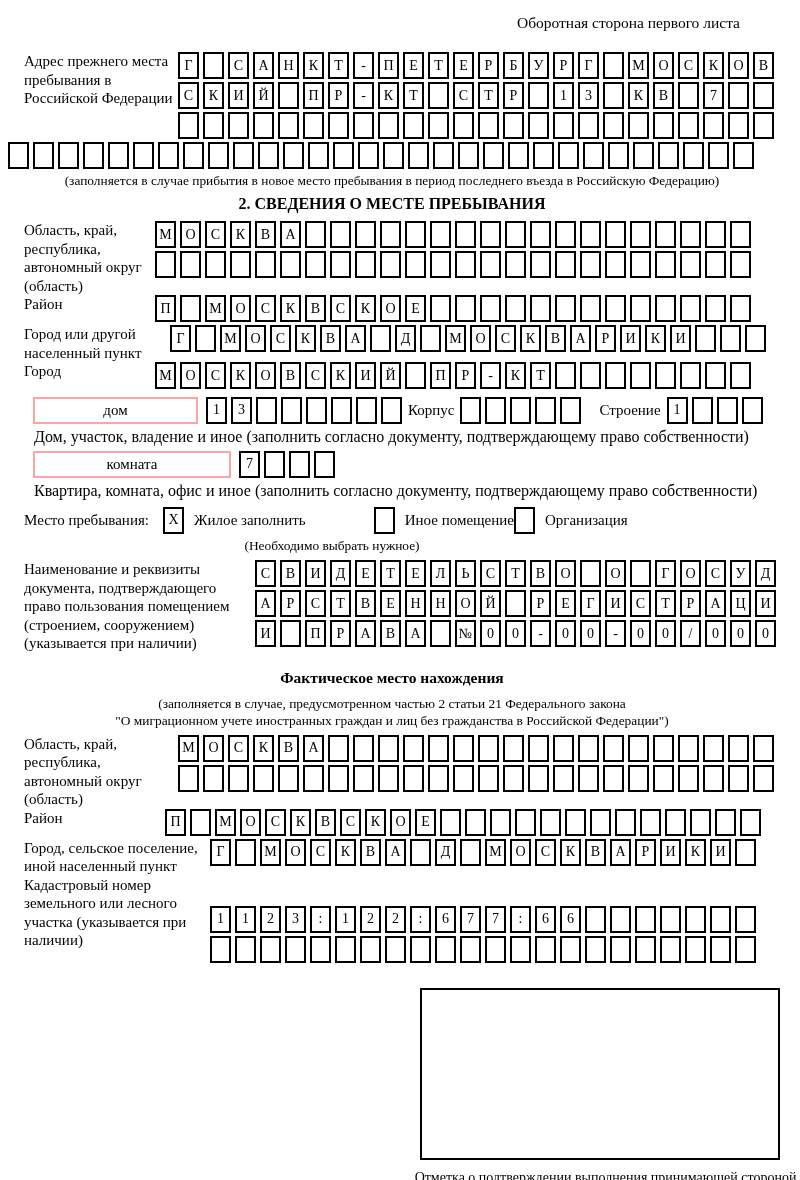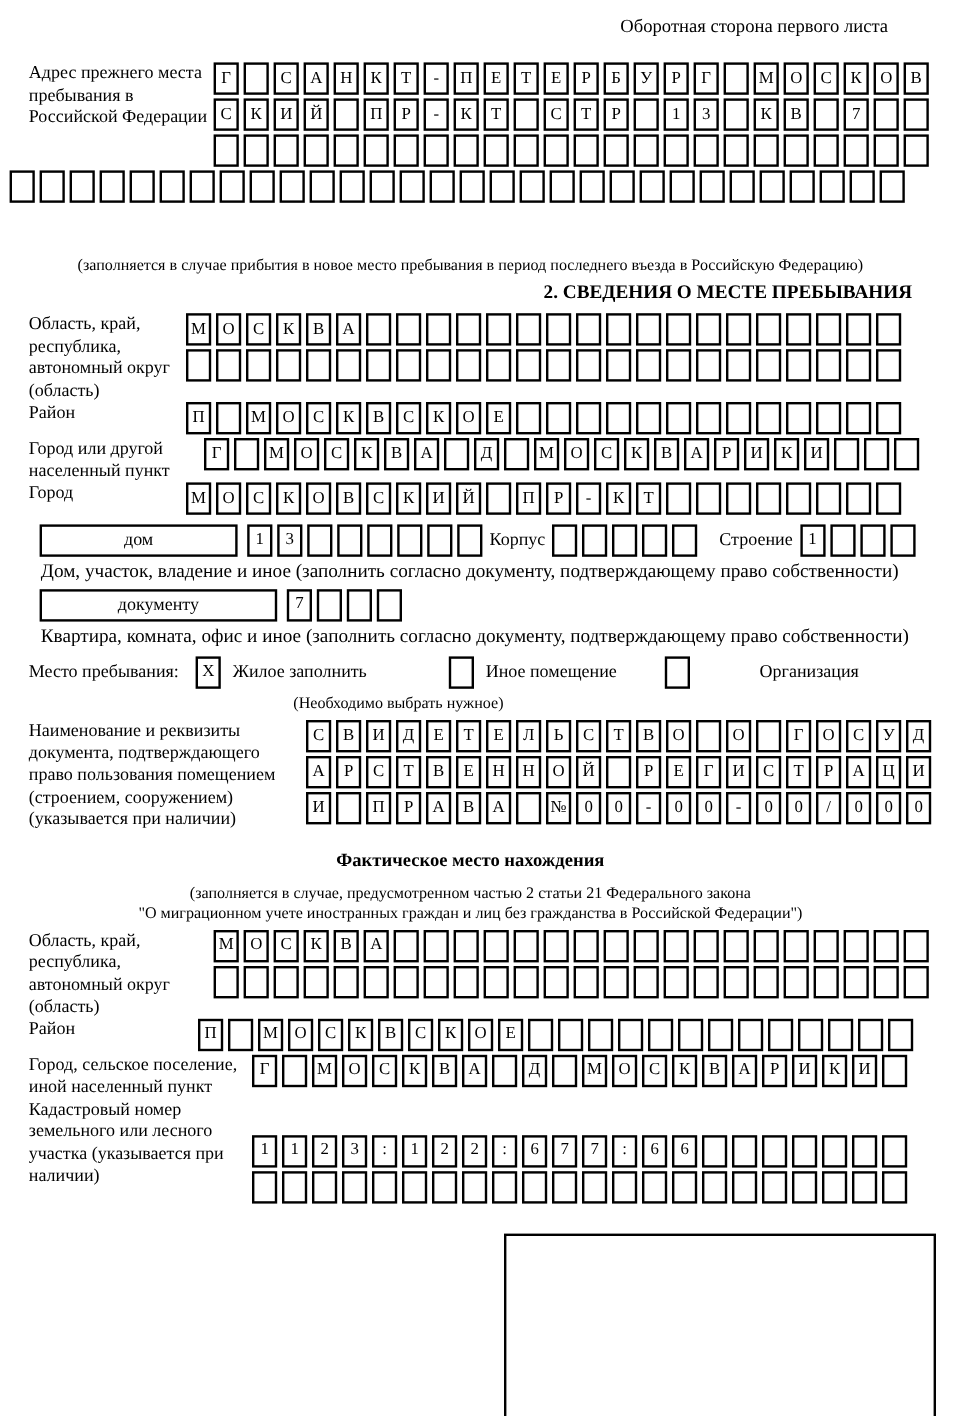--- a/index.html
+++ b/index.html
@@ -21,21 +21,21 @@
 
   .brow { display:flex; height:30px; align-items:flex-start; }
   .cbox {
     display:inline-flex; align-items:center; justify-content:center;
     width:21px; height:27px; margin-right:4px;
     border:2px solid #000;
     font-size:14px; line-height:1; font-family:"Liberation Serif",serif;
     flex:0 0 auto;
   }
   .wbox {
-    height:27px; border:2px solid #000000;
+    height:27px; border:2px solid #fca5a5;
     display:flex; align-items:center; justify-content:center;
     font-size:15px; flex:0 0 auto;
   }
   .hint { font-size:13.4px; text-align:center; line-height:17px; }
   .hint-left { font-size:16px; text-align:left; line-height:17px; }
   .sect-title { text-align:center; font-weight:bold; font-size:16px; }
   .center-bold { text-align:center; font-weight:bold; font-size:15.5px; }
 
   .opt { display:flex; align-items:center; }
   .opt .cbox { margin:0 10px 0 0; }
@@ -159,23 +159,23 @@
       <span class="cbox"></span>
       <span class="cbox"></span>
       <span class="cbox"></span>
       <span class="cbox"></span>
       <span class="cbox"></span>
       <span class="cbox"></span>
       <span class="cbox"></span>
       <span class="cbox"></span>
       <span class="cbox"></span>
     </div>
-  <div class="hint" style="margin-bottom:6px;margin-top:40px;">(заполняется в случае прибытия в новое место пребывания в период последнего въезда в Российскую Федерацию)</div>
-
-  <div class="sect-title" style="margin-bottom:8px;text-align:right;">2. СВЕДЕНИЯ О МЕСТЕ ПРЕБЫВАНИЯ</div>
+  <div class="hint" style="margin-bottom:6px;">(заполняется в случае прибытия в новое место пребывания в период последнего въезда в Российскую Федерацию)</div>
+
+  <div class="sect-title" style="margin-bottom:8px;">2. СВЕДЕНИЯ О МЕСТЕ ПРЕБЫВАНИЯ</div>
 
   <div class="frow">
     <div class="lbl" style="flex:0 0 131px;">Область, край, республика, автономный округ (область)</div>
     <div class="boxcol">
       <div class="brow">
           <span class="cbox">М</span>
           <span class="cbox">О</span>
           <span class="cbox">С</span>
           <span class="cbox">К</span>
           <span class="cbox">В</span>
@@ -342,41 +342,41 @@
     <div class="brow" style="height:27px;">
         <span class="cbox">1</span>
         <span class="cbox"></span>
         <span class="cbox"></span>
         <span class="cbox"></span>
       </div>
   </div>
   <div class="hint-left" style="margin:3px 0 4px 10px;">Дом, участок, владение и иное (заполнить согласно документу, подтверждающему право собственности)</div>
 
   <div class="frow" style="align-items:center; height:30px;">
-    <div class="wbox" style="width:198px; margin-left:9px;">документу</div>
+    <div class="wbox" style="width:198px; margin-left:9px;">комната</div>
     <div class="brow" style="margin-left:8px; height:27px;">
         <span class="cbox">7</span>
         <span class="cbox"></span>
         <span class="cbox"></span>
         <span class="cbox"></span>
       </div>
   </div>
   <div class="hint-left" style="margin:3px 0 6px 10px;">Квартира, комната, офис и иное (заполнить согласно документу, подтверждающему право собственности)</div>
 
   <div class="frow" style="align-items:center; height:30px;">
     <div class="lbl">Место пребывания:</div>
     <div class="opt" style="margin-left:14px;">
       <span class="cbox">X</span>
       <span class="lbl">Жилое заполнить</span>
     </div>
     <div class="opt" style="margin-left:28px;padding-left:40px;">
       <span class="cbox"></span>
       <span class="lbl">Иное помещение</span>
     </div>
-    <div class="opt" style="margin-left:40px;gap:48px;">
+    <div class="opt" style="">
       <span class="cbox"></span>
       <span class="lbl">Организация</span>
     </div>
   </div>
   <div class="hint" style="margin:2px 120px 6px 0;">(Необходимо выбрать нужное)</div>
 
   <div class="frow">
     <div class="lbl" style="flex:0 0 231px; padding-right:10px;">Наименование и реквизиты документа, подтверждающего право пользования помещением (строением, сооружением) (указывается при наличии)</div>
     <div class="boxcol">
       <div class="brow">

